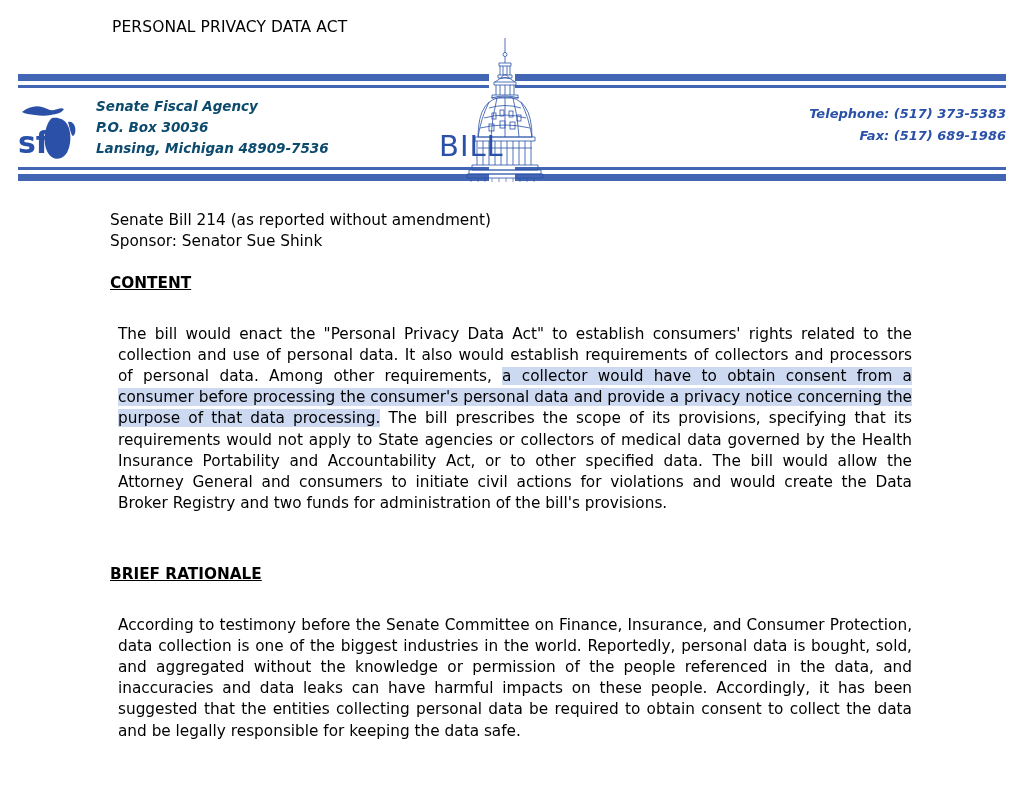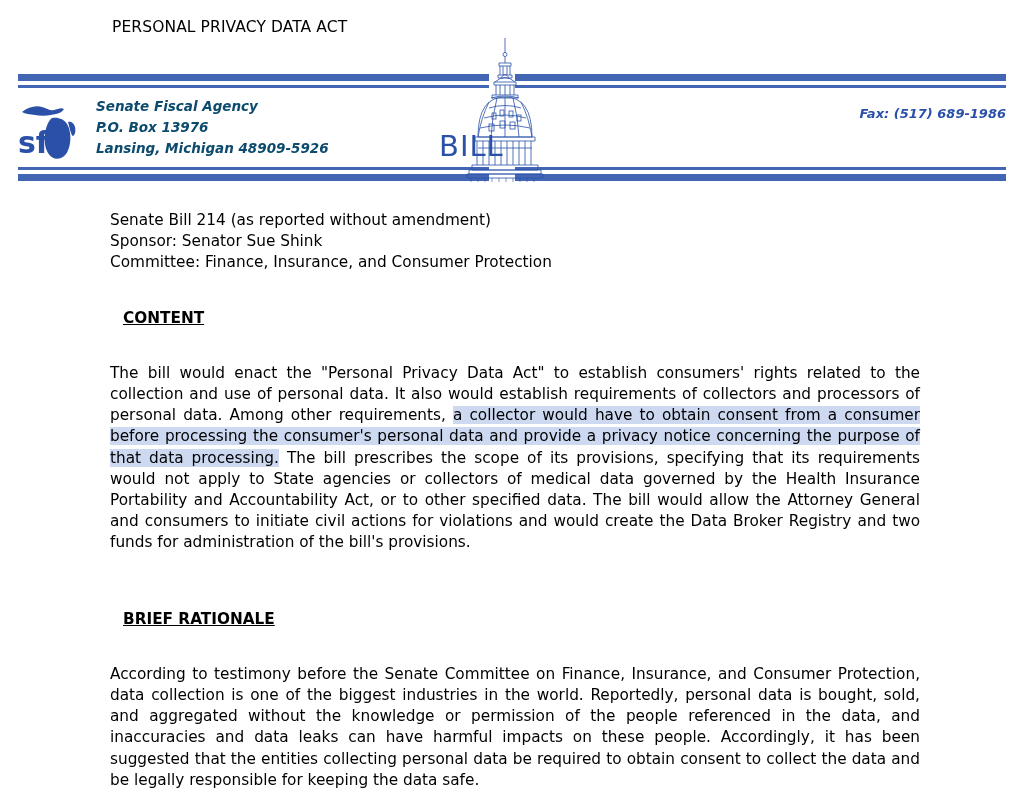--- a/index.html
+++ b/index.html
@@ -141,27 +141,27 @@
   .doc-body {
     padding: 22px 104px 0 110px;
     font-size: 15.3px;
     line-height: 21.2px;
   }
   .meta-line { white-space: nowrap; }
   .sec-head {
     font-weight: bold;
     text-decoration: underline;
     display: inline-block;
-    margin: 13px;
+    margin: 0;
   }
   .spacer-lg { height: 21px; }
   .spacer-sm { height: 21px; }
 
   p.para {
-    margin: 0;
+    margin: 8px;
     text-align: justify;
     text-justify: inter-word;
     font-size: 15.3px;
     line-height: 21.2px;
   }
   .hl {
     background: #ccd9f1;
   }
 </style>
 </head>
@@ -191,25 +191,26 @@
                  C27 50, 26 43, 27 36 C27.7 30, 30 23, 34 20 Z"></path>
 
         <path d="M50 24 C53 23, 56 25, 57 29 C58 33, 57 37, 55 38 C53 37, 52 31, 50 24 Z"></path>
       </g>
       <text x="0" y="55" font-family="DejaVu Sans, sans-serif" font-size="30" font-weight="bold" fill="#2a50a8">sfa</text>
     </svg>
   </div>
 
   <div class="sfa-address">
     <div>Senate Fiscal Agency</div>
-    <div>P.O. Box 13976</div>
-    <div>Lansing, Michigan 48909-5926</div>
+    <div>P.O. Box 30036</div>
+    <div>Lansing, Michigan 48909-7536</div>
   </div>
 
   <div class="contact">
+    <div>Telephone: (517) 373-5383</div>
     <div>Fax: (517) 689-1986</div>
   </div>
 
   <div class="wordmark">
     <div class="wm-bill">BILL</div>
 
     <svg class="dome" viewBox="0 0 94 148" aria-hidden="true">
       <g fill="none" stroke="#2a50a8" stroke-width="0.8">
 
         <line x1="47" y1="2" x2="47" y2="17"></line>
@@ -270,21 +271,20 @@
   <div class="rule-thin"></div>
   <div class="rule-thick"></div>
   <div class="rule-gap"></div>
 </div>
 
 <div class="doc-body">
 
   <div>
     <div class="meta-line">Senate Bill 214 (as reported without amendment)</div>
     <div class="meta-line">Sponsor: Senator Sue Shink</div>
-    <div class="meta-line">Committee: Finance, Insurance, and Consumer Protection</div>
   </div>
 
   <div class="spacer-lg"></div>
 
   <div>
     <div><span class="sec-head">CONTENT</span></div>
     <div class="spacer-sm"></div>
     <p class="para"><span>The bill would enact the "Personal Privacy Data Act" to establish consumers' rights related to the collection and use of personal data. It also would establish requirements of collectors and processors of personal data. Among other requirements, </span><span class="hl">a collector would have to obtain consent from a consumer before processing the consumer's personal data and provide a privacy notice concerning the purpose of that data processing.</span><span> The bill prescribes the scope of its provisions, specifying that its requirements would not apply to State agencies or collectors of medical data governed by the Health Insurance Portability and Accountability Act, or to other specified data. The bill would allow the Attorney General and consumers to initiate civil actions for violations and would create the Data Broker Registry and two funds for administration of the bill's provisions.</span></p>
     <div class="spacer-sm"></div>
   </div>

